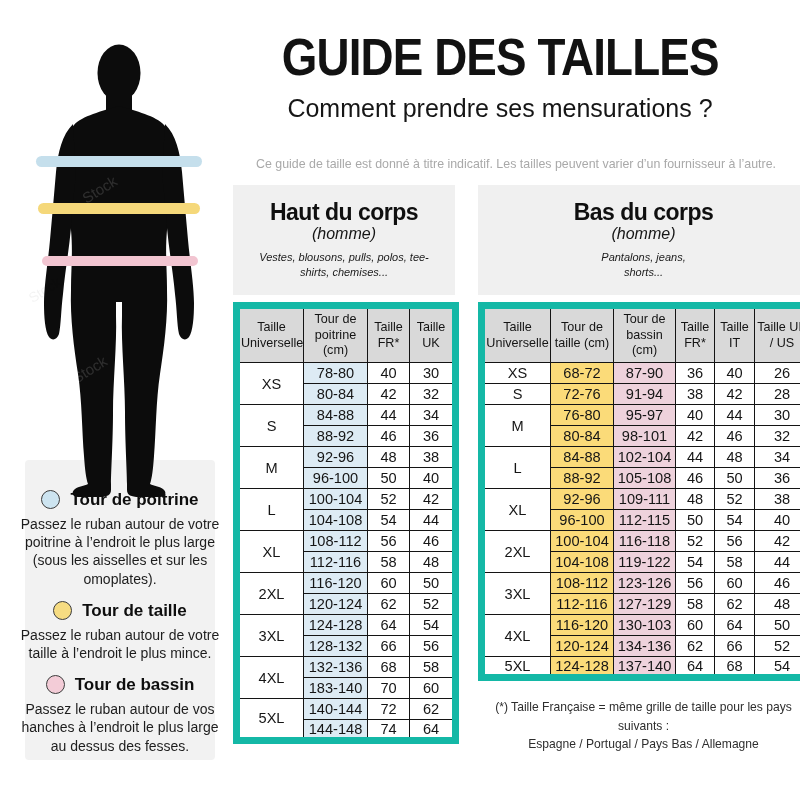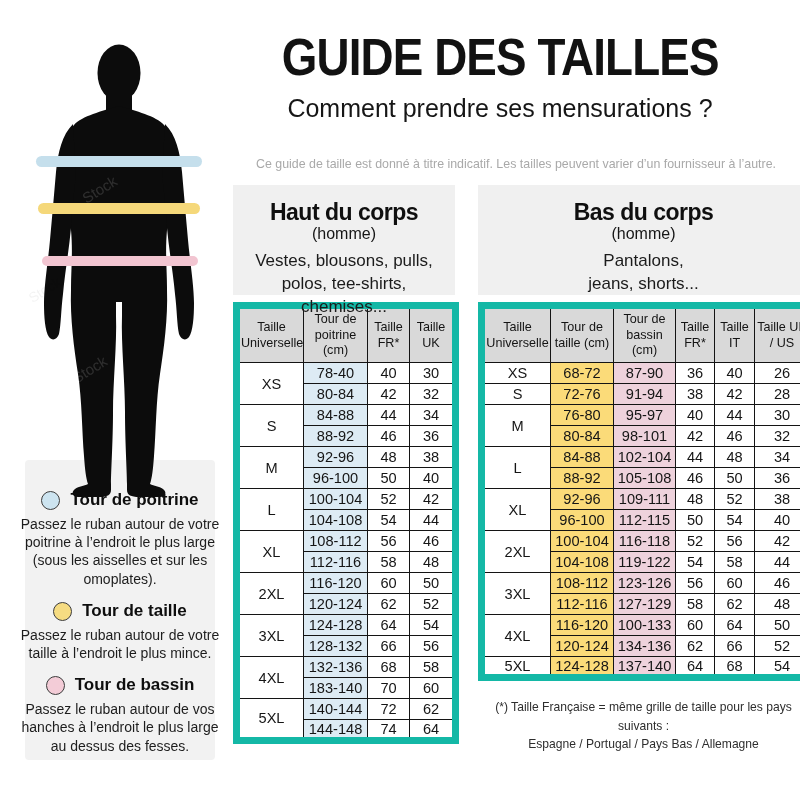--- a/index.html
+++ b/index.html
@@ -15,33 +15,33 @@
                 font-size:12.4px; color:#a9a9a9; }
 
   
   #figure-panel { position:absolute; left:10px; top:10px; width:220px; height:760px; }
   #legend-card { position:absolute; left:15px; top:450px; width:190px; height:300px;
                  background:#f2f2f2; border-radius:4px; }
   #figure-svg { position:absolute; left:0; top:30px; z-index:2; }
 
   #legend { position:absolute; left:0; top:480px; width:220px; z-index:3; }
   .legend-item { margin-bottom:13px; text-align:center; }
-  .legend-title-row { display:flex; align-items:flex-end; justify-content:center; gap:10px; }
+  .legend-title-row { display:flex; align-items:flex-start; justify-content:center; gap:10px; }
   .legend-dot { width:19px; height:19px; border-radius:50%; border:1.5px solid #3c3c3c; flex:0 0 auto; }
   .legend-name { font-size:17px; font-weight:bold; color:#0e0e0e; }
   .legend-desc { width:204px; margin:5px auto 0; font-size:14px; line-height:1.3; color:#1d1d1d; }
 
   
   .table-section { position:absolute; top:185px; }
   #upper-section { left:233px; width:222px; }
   #lower-section { left:465px; width:331px;margin-left:13px; }
   .block-head { background:#f0f0f0; height:110px; text-align:center; padding-top:15px; }
   .block-title { font-size:23px; font-weight:bold; letter-spacing:-0.5px; color:#0f0f0f; line-height:1.05; }
-  .block-audience { font-size:16px; color:#161616; margin-top:1px; }
-  .block-note { font-size:17px; color:#1b1b1b; line-height:1.35; margin:7px auto 0; }
+  .block-audience { font-size:16px; color:#161616; margin-top:1px;font-style:italic; }
+  .block-note { font-size:11px; color:#1b1b1b; line-height:1.35; margin:7px auto 0;font-style:italic; }
   #upper-section .block-note { max-width:185px; }
   #lower-section .block-note { max-width:115px; }
 
   table { width:100%; border-collapse:collapse; table-layout:fixed; margin-top:7px;
           border:7px solid #14b8a6; background:#ffffff; }
   th, td { border:1px solid #141414; text-align:center; vertical-align:middle; overflow:hidden; }
   th { background:#d9d9d9; font-weight:normal; font-size:12.6px; line-height:1.22; height:57px; padding:1px; }
   td { font-size:14.6px; height:21px; padding:0 1px; color:#151515; }
   .cell-blue   { background:#ddebf4; }
   .cell-yellow { background:#fbdb79; }
@@ -135,21 +135,21 @@
         <tr>
           <th>Taille Universelle</th>
           <th>Tour de poitrine (cm)</th>
           <th>Taille FR*</th>
           <th>Taille UK</th>
         </tr>
       </thead>
       <tbody id="upper-tbody">
           <tr>
             <td rowspan="2">XS</td>
-            <td class="cell-blue">78-40</td>
+            <td class="cell-blue">78-80</td>
             <td>40</td>
             <td>30</td>
           </tr>
           <tr>
             <td class="cell-blue">80-84</td>
             <td>42</td>
             <td>32</td>
           </tr>
           <tr>
             <td rowspan="2">S</td>
@@ -356,21 +356,21 @@
           <tr>
             <td class="cell-yellow">112-116</td>
             <td class="cell-pink">127-129</td>
             <td>58</td>
             <td>62</td>
             <td>48</td>
           </tr>
           <tr>
             <td rowspan="2">4XL</td>
             <td class="cell-yellow">116-120</td>
-            <td class="cell-pink">100-133</td>
+            <td class="cell-pink">130-103</td>
             <td>60</td>
             <td>64</td>
             <td>50</td>
           </tr>
           <tr>
             <td class="cell-yellow">120-124</td>
             <td class="cell-pink">134-136</td>
             <td>62</td>
             <td>66</td>
             <td>52</td>

